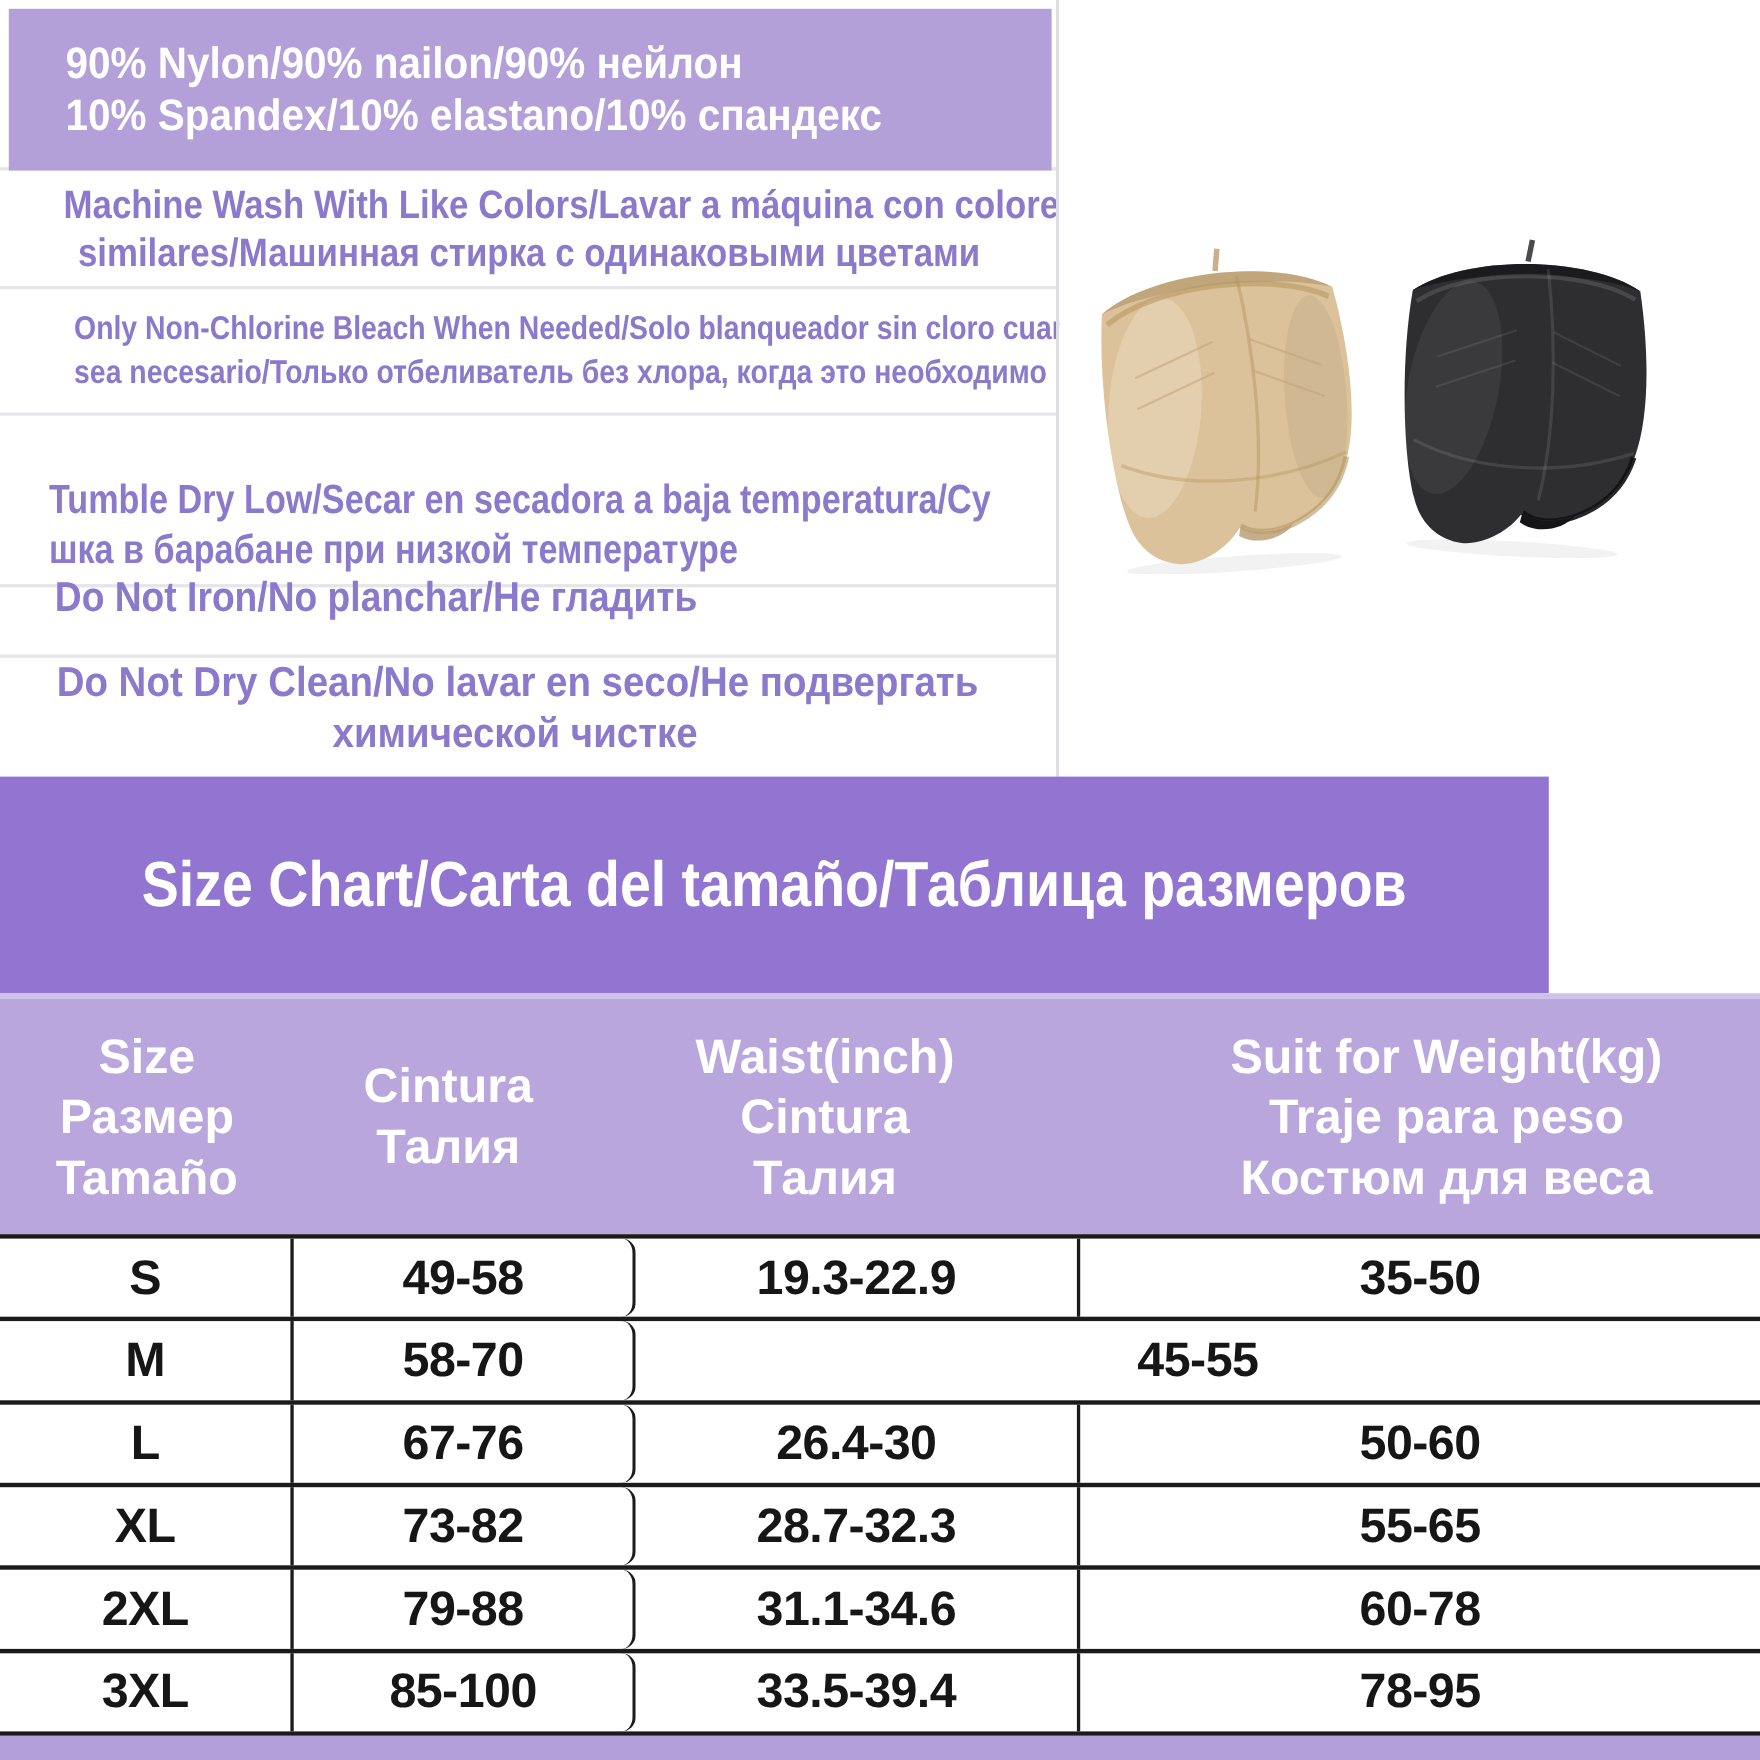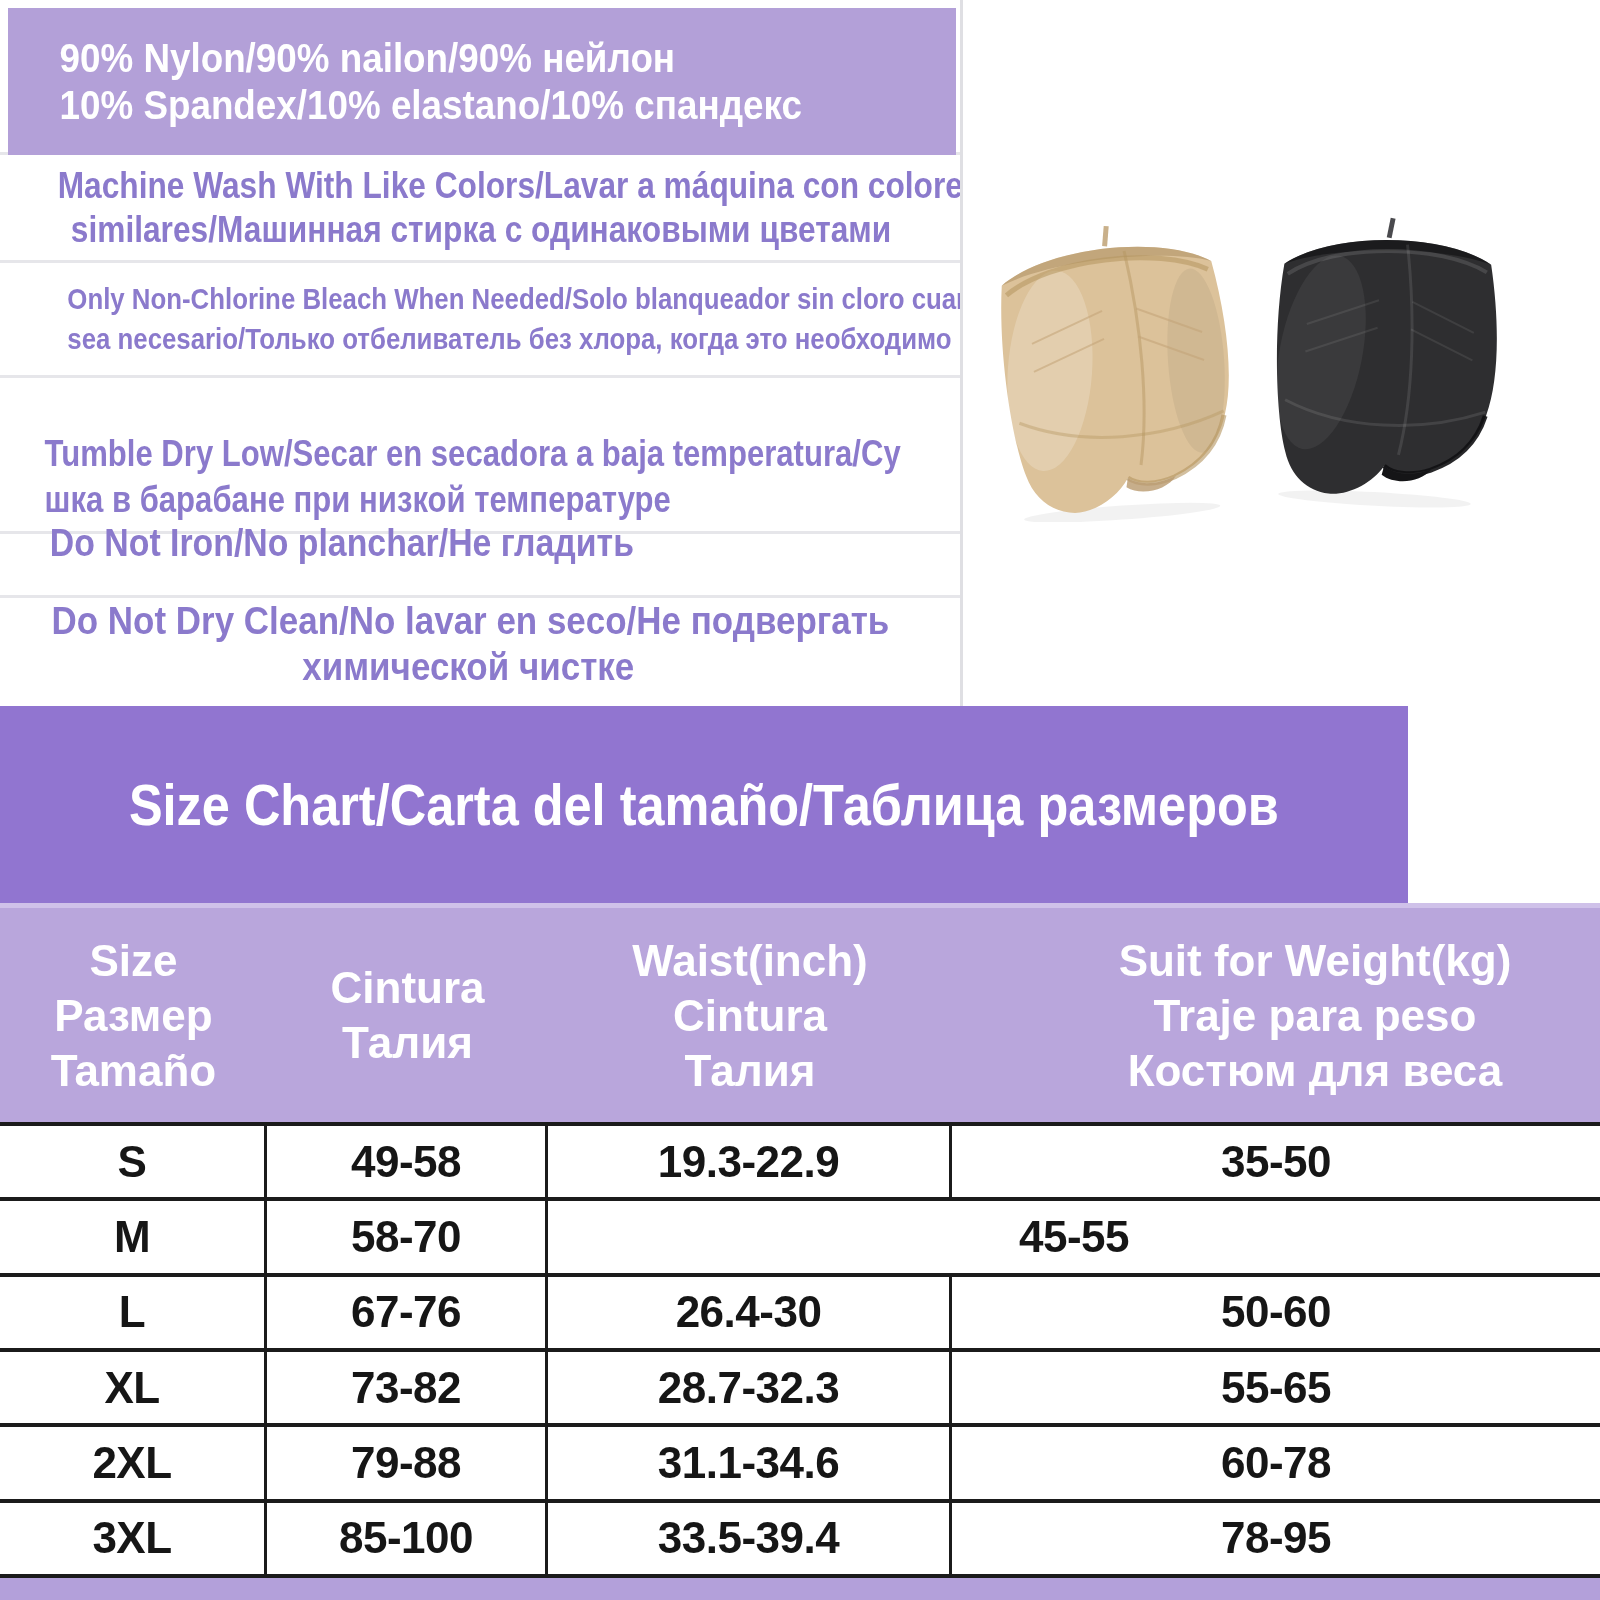--- a/index.html
+++ b/index.html
@@ -59,21 +59,21 @@
   .hcol-4{left:952px;width:648px;padding-left:78px;}
   
   .size-table{position:absolute;left:0;top:1122px;width:1600px;height:456px;box-sizing:border-box;
     border-top:4px solid var(--table-border);border-bottom:4px solid var(--table-border);
     display:flex;flex-direction:column;background:#fff;}
   .trow{flex:1;display:flex;box-sizing:border-box;border-bottom:4px solid var(--table-border);}
   .trow:last-child{border-bottom:none;}
   .tcell{display:flex;align-items:center;justify-content:center;box-sizing:border-box;
     font-size:44px;font-weight:bold;color:#161616;letter-spacing:-0.5px;}
   .tc1{width:267px;border-right:3px solid var(--table-border);}
-  .tc2{width:281px;border-right:3px solid var(--table-border);}
+  .tc2{width:311px;border-right:3px solid var(--table-border);border-radius:13px;}
   .tc3{width:404px;border-right:3px solid var(--table-border);}
   .tc4{flex:1;}
   .bottom-strip{position:absolute;left:0;top:1578px;width:1600px;height:22px;background:var(--strip-purple);}
 </style>
 </head>
 <body>
 
 <div class="canvas">
 
   <section class="care-panel">

